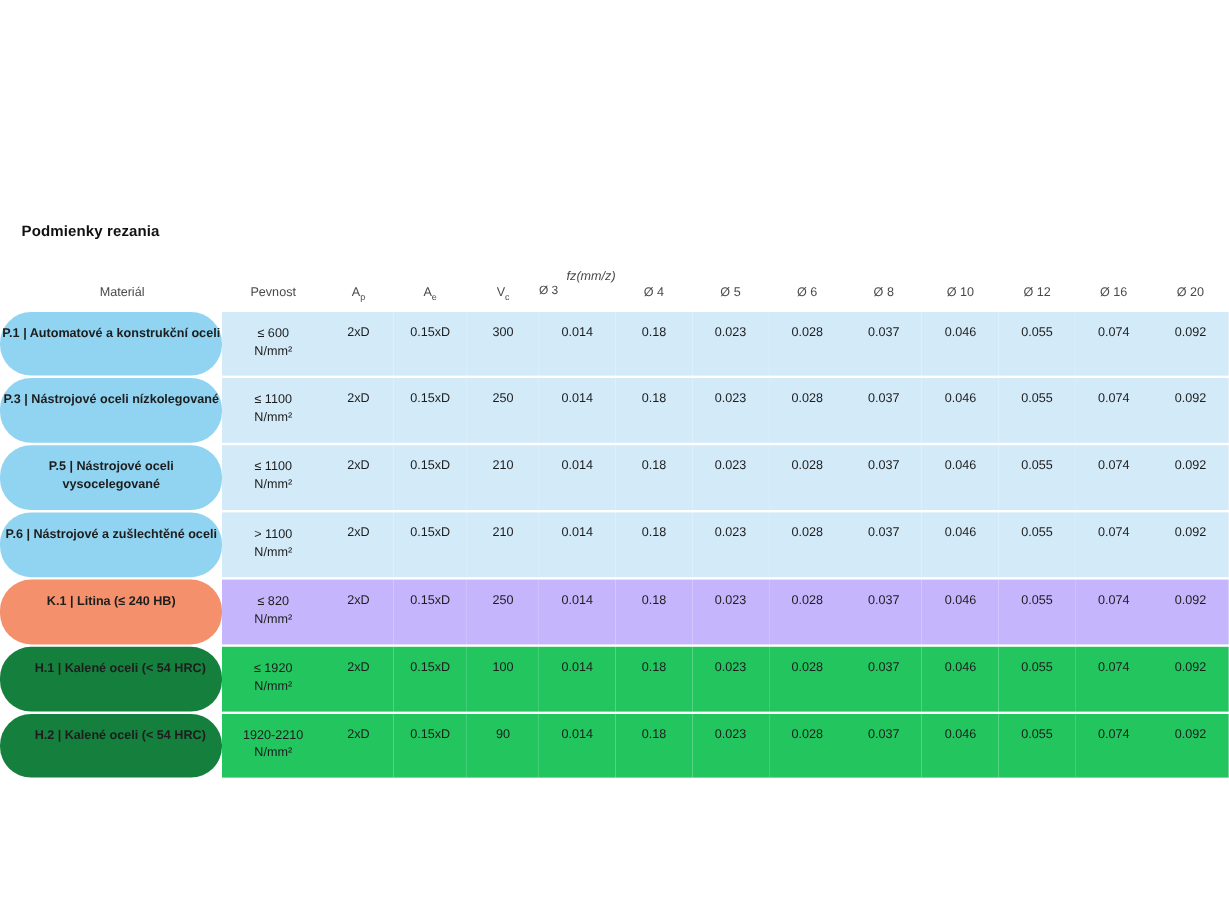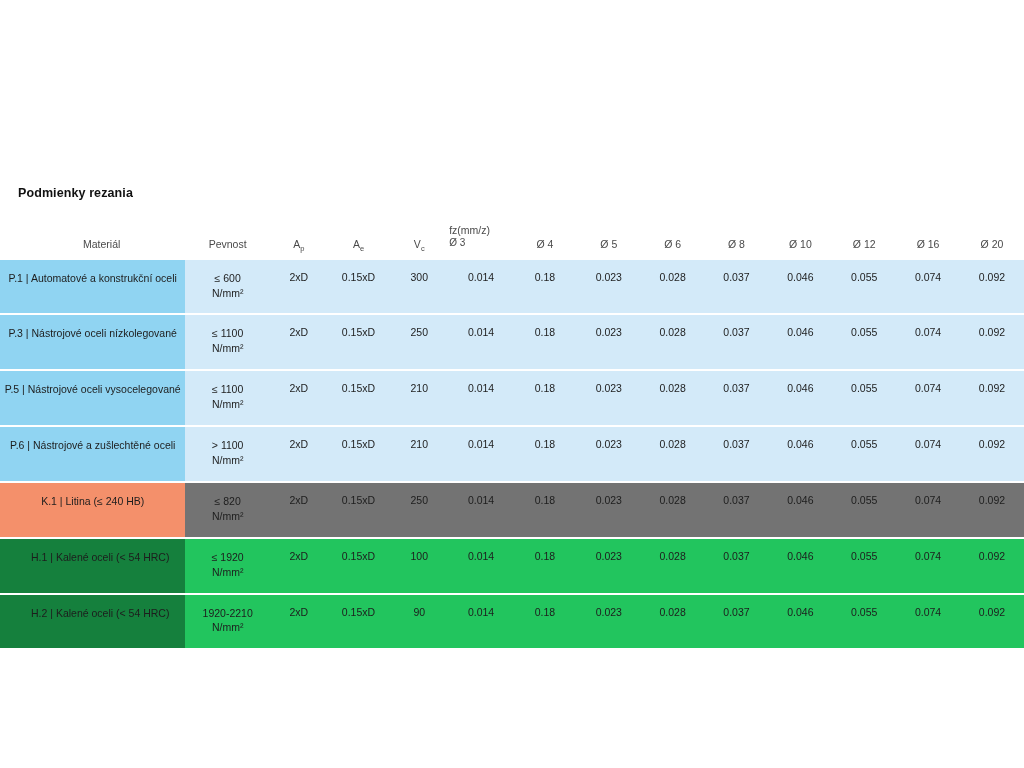--- a/index.html
+++ b/index.html
@@ -66,21 +66,22 @@
   th.col-dia     { width: 62px; }
 
   .fz-head {
     display: block;
     line-height: 1.25;
   }
   .fz-head .fz-top {
     display: block;
     font-size: 10.5px;
     color: #4a4a4a;
-    text-align: left;
+    text-align: right;
+    font-style: italic;
   }
   .fz-head .fz-bot {
     display: block;
     font-size: 10px;
     color: #4a4a4a;
     text-align: left;
   }
 
   th .sub {
     font-size: 7.5px;
@@ -94,40 +95,41 @@
     text-align: center;
     vertical-align: top;
     padding: 11px 0 13px 0;
     height: 22px;
   }
 
   td.cell-material {
     text-align: left;
     padding-left: 18px;
     padding-right: 12px;
-    font-weight: normal;
+    font-weight: bold;
     font-size: 10.5px;
     line-height: 1.42;
     color: #111111;
+    border-radius: 26px;
   }
 
   td.cell-pevnost {
     line-height: 1.42;
     margin-top: 36px;
   }
   td.cell-pevnost .unit {
     display: block;
   }
 
   
   tr.theme-blue   td.cell-material { background: #90d4f2; }
   tr.theme-blue   td              { background: #d3eaf9; }
 
   tr.theme-orange td.cell-material { background: #f4906b; }
-  tr.theme-orange td              { background: #737373; }
+  tr.theme-orange td              { background: #c4b5fd; }
 
   tr.theme-gray   td.cell-material { background: #15803d; padding-left: 15px; }
   tr.theme-gray   td              { background: #22c55e; }
 </style>
 </head>
 <body>
 
 <div class="page">
 
   <div class="table-block">

